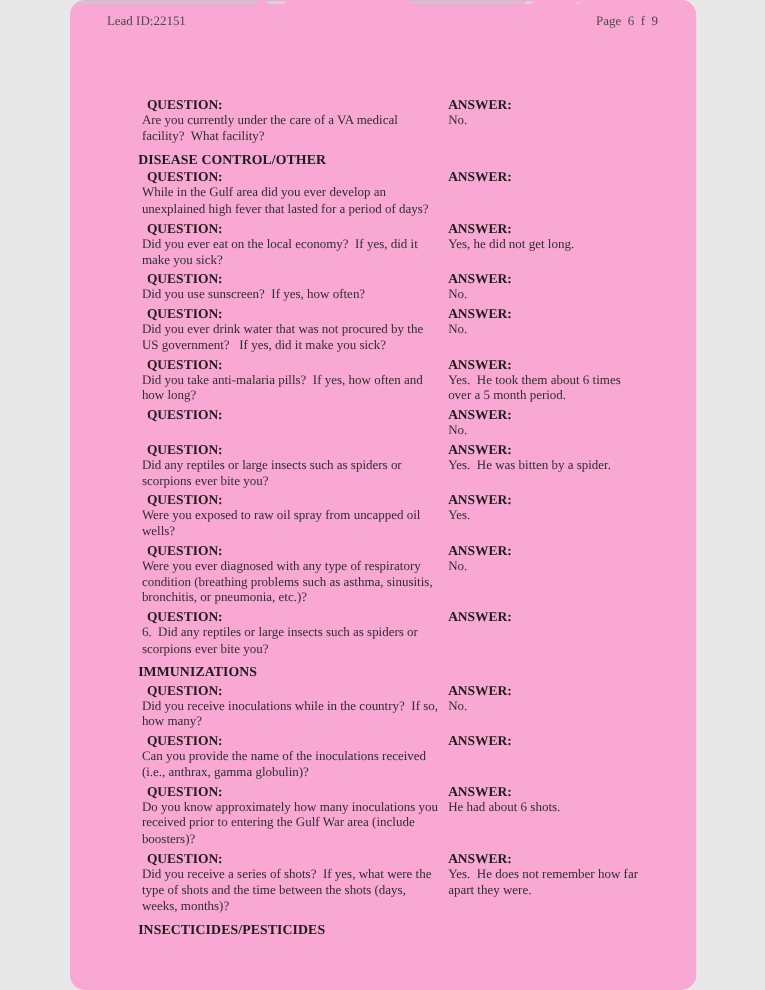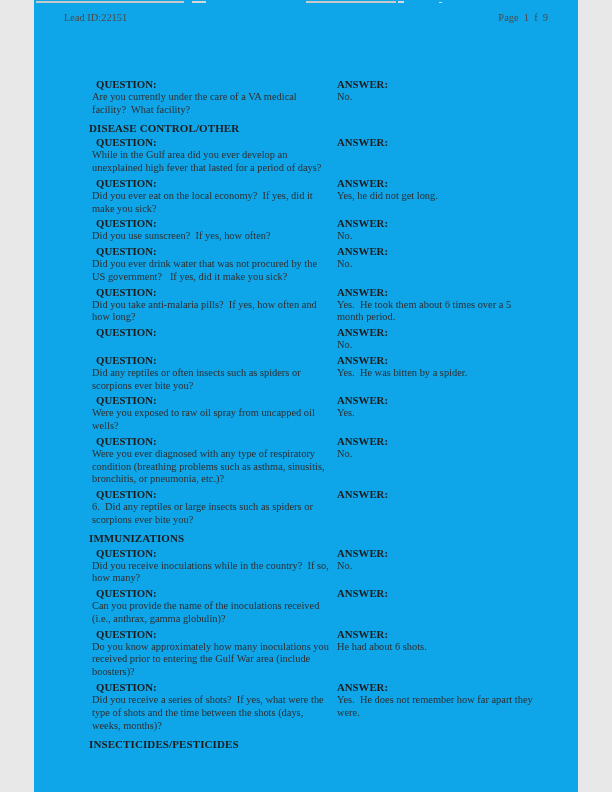--- a/index.html
+++ b/index.html
@@ -1,24 +1,25 @@
 <!DOCTYPE html>
 <html><head>
 <meta charset="utf-8">
 <style>
   html, body { margin: 0; padding: 0; background: #e8e8e8; }
   .page {
     position: relative;
-    width: 544px;
+    width: 501px;
     height: 792px;
-    background: #0ea5e9;
+    background: #f9a8d4;
     overflow: hidden;
     font-family: "Liberation Serif", "DejaVu Serif", serif;
     color: #2b2b2b;
     margin: 0 auto;
+    border-radius: 12px;
   }
   
   .artifact { position: absolute; background: #c9c9c9; }
   .artifact-1 { left: 2px;   top: 1px; width: 148px; height: 2px; }
   .artifact-2 { left: 158px; top: 1px; width: 14px;  height: 2px; background:#d6d6d6; }
   .artifact-3 { left: 272px; top: 1px; width: 90px;  height: 2px; }
   .artifact-4 { left: 364px; top: 1px; width: 6px;   height: 2px; background:#d9d9d9; }
   .artifact-5 { left: 405px; top: 2px; width: 3px;   height: 1px; background:#dddddd; }
 
   .hdr {
@@ -73,21 +74,21 @@
 <div class="page">
 
   <div class="artifact artifact-1"></div>
   <div class="artifact artifact-2"></div>
   <div class="artifact artifact-3"></div>
   <div class="artifact artifact-4"></div>
   <div class="artifact artifact-5"></div>
 
   <div class="hdr">
     <span>Lead ID:22151</span>
-    <span>Page  1  f  9</span>
+    <span>Page  6  f  9</span>
   </div>
 
   <div class="content">
       <div class="qa">
         <div class="qcol">
           <div class="label qlabel">QUESTION:</div>
           <div class="qtext">Are you currently under the care of a VA medical facility?  What facility?</div>
         </div>
         <div class="acol">
           <div class="label">ANSWER:</div>
@@ -149,21 +150,21 @@
           <div class="label qlabel">QUESTION:</div>
         </div>
         <div class="acol">
           <div class="label">ANSWER:</div>
           <div class="atext">No.</div>
         </div>
       </div>
       <div class="qa">
         <div class="qcol">
           <div class="label qlabel">QUESTION:</div>
-          <div class="qtext">Did any reptiles or often insects such as spiders or scorpions ever bite you?</div>
+          <div class="qtext">Did any reptiles or large insects such as spiders or scorpions ever bite you?</div>
         </div>
         <div class="acol">
           <div class="label">ANSWER:</div>
           <div class="atext">Yes.  He was bitten by a spider.</div>
         </div>
       </div>
       <div class="qa">
         <div class="qcol">
           <div class="label qlabel">QUESTION:</div>
           <div class="qtext">Were you exposed to raw oil spray from uncapped oil wells?</div>

